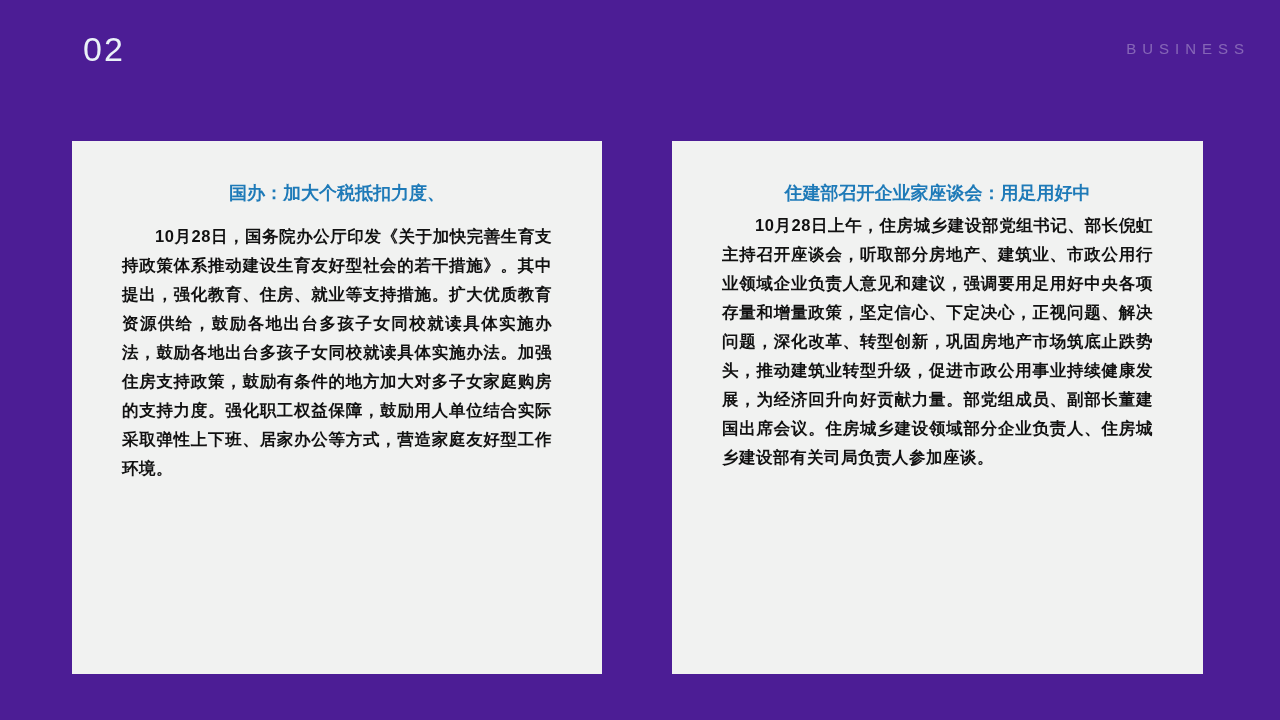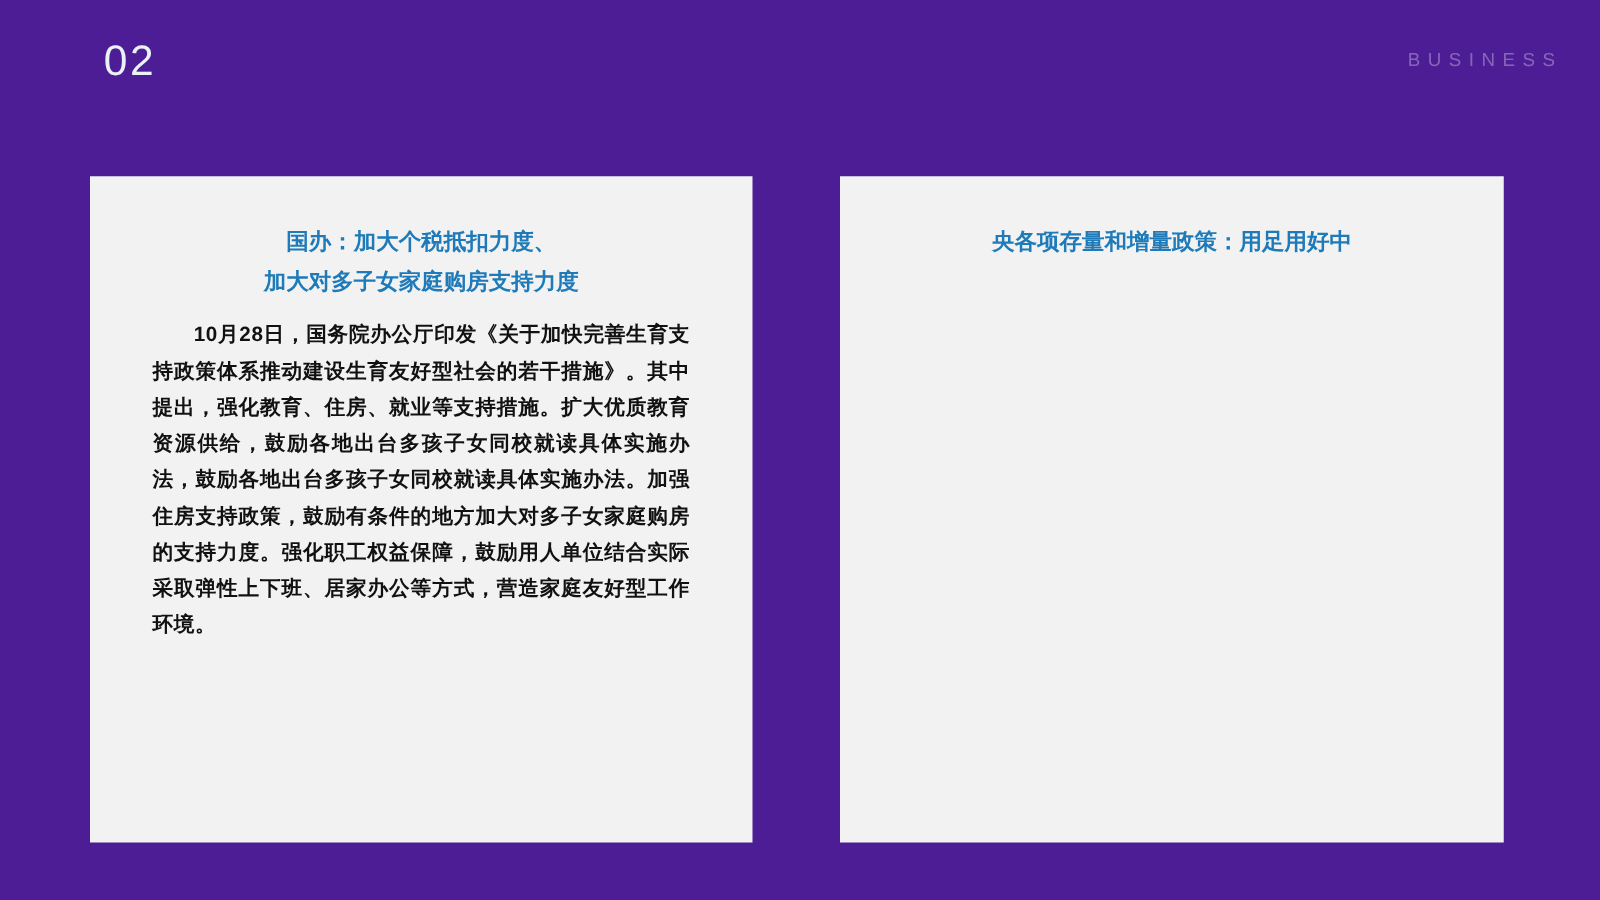--- a/index.html
+++ b/index.html
@@ -68,24 +68,24 @@
 
 <div class="slide">
 
   <div class="page-number">02</div>
 
   <div class="watermark">BUSINESS</div>
 
   <div class="card left">
     <div class="card-title">
       <div>国办：加大个税抵扣力度、</div>
-      <div>加大对多子女家庭购房支持力度</div>
     </div>
     <p class="card-body">10月28日，国务院办公厅印发《关于加快完善生育支持政策体系推动建设生育友好型社会的若干措施》。其中提出，强化教育、住房、就业等支持措施。扩大优质教育资源供给，鼓励各地出台多孩子女同校就读具体实施办法，鼓励各地出台多孩子女同校就读具体实施办法。加强住房支持政策，鼓励有条件的地方加大对多子女家庭购房的支持力度。强化职工权益保障，鼓励用人单位结合实际采取弹性上下班、居家办公等方式，营造家庭友好型工作环境。</p>
   </div>
 
   <div class="card right">
     <div class="card-title">
-      <div>央各项存量和增量政策：用足用好中</div>
+      <div>住建部召开企业家座谈会：用足用好中</div>
     </div>
+    <p class="card-body">10月28日上午，住房城乡建设部党组书记、部长倪虹主持召开座谈会，听取部分房地产、建筑业、市政公用行业领域企业负责人意见和建议，强调要用足用好中央各项存量和增量政策，坚定信心、下定决心，正视问题、解决问题，深化改革、转型创新，巩固房地产市场筑底止跌势头，推动建筑业转型升级，促进市政公用事业持续健康发展，为经济回升向好贡献力量。部党组成员、副部长董建国出席会议。住房城乡建设领域部分企业负责人、住房城乡建设部有关司局负责人参加座谈。</p>
   </div>
 
 </div>
 
 </body></html>

